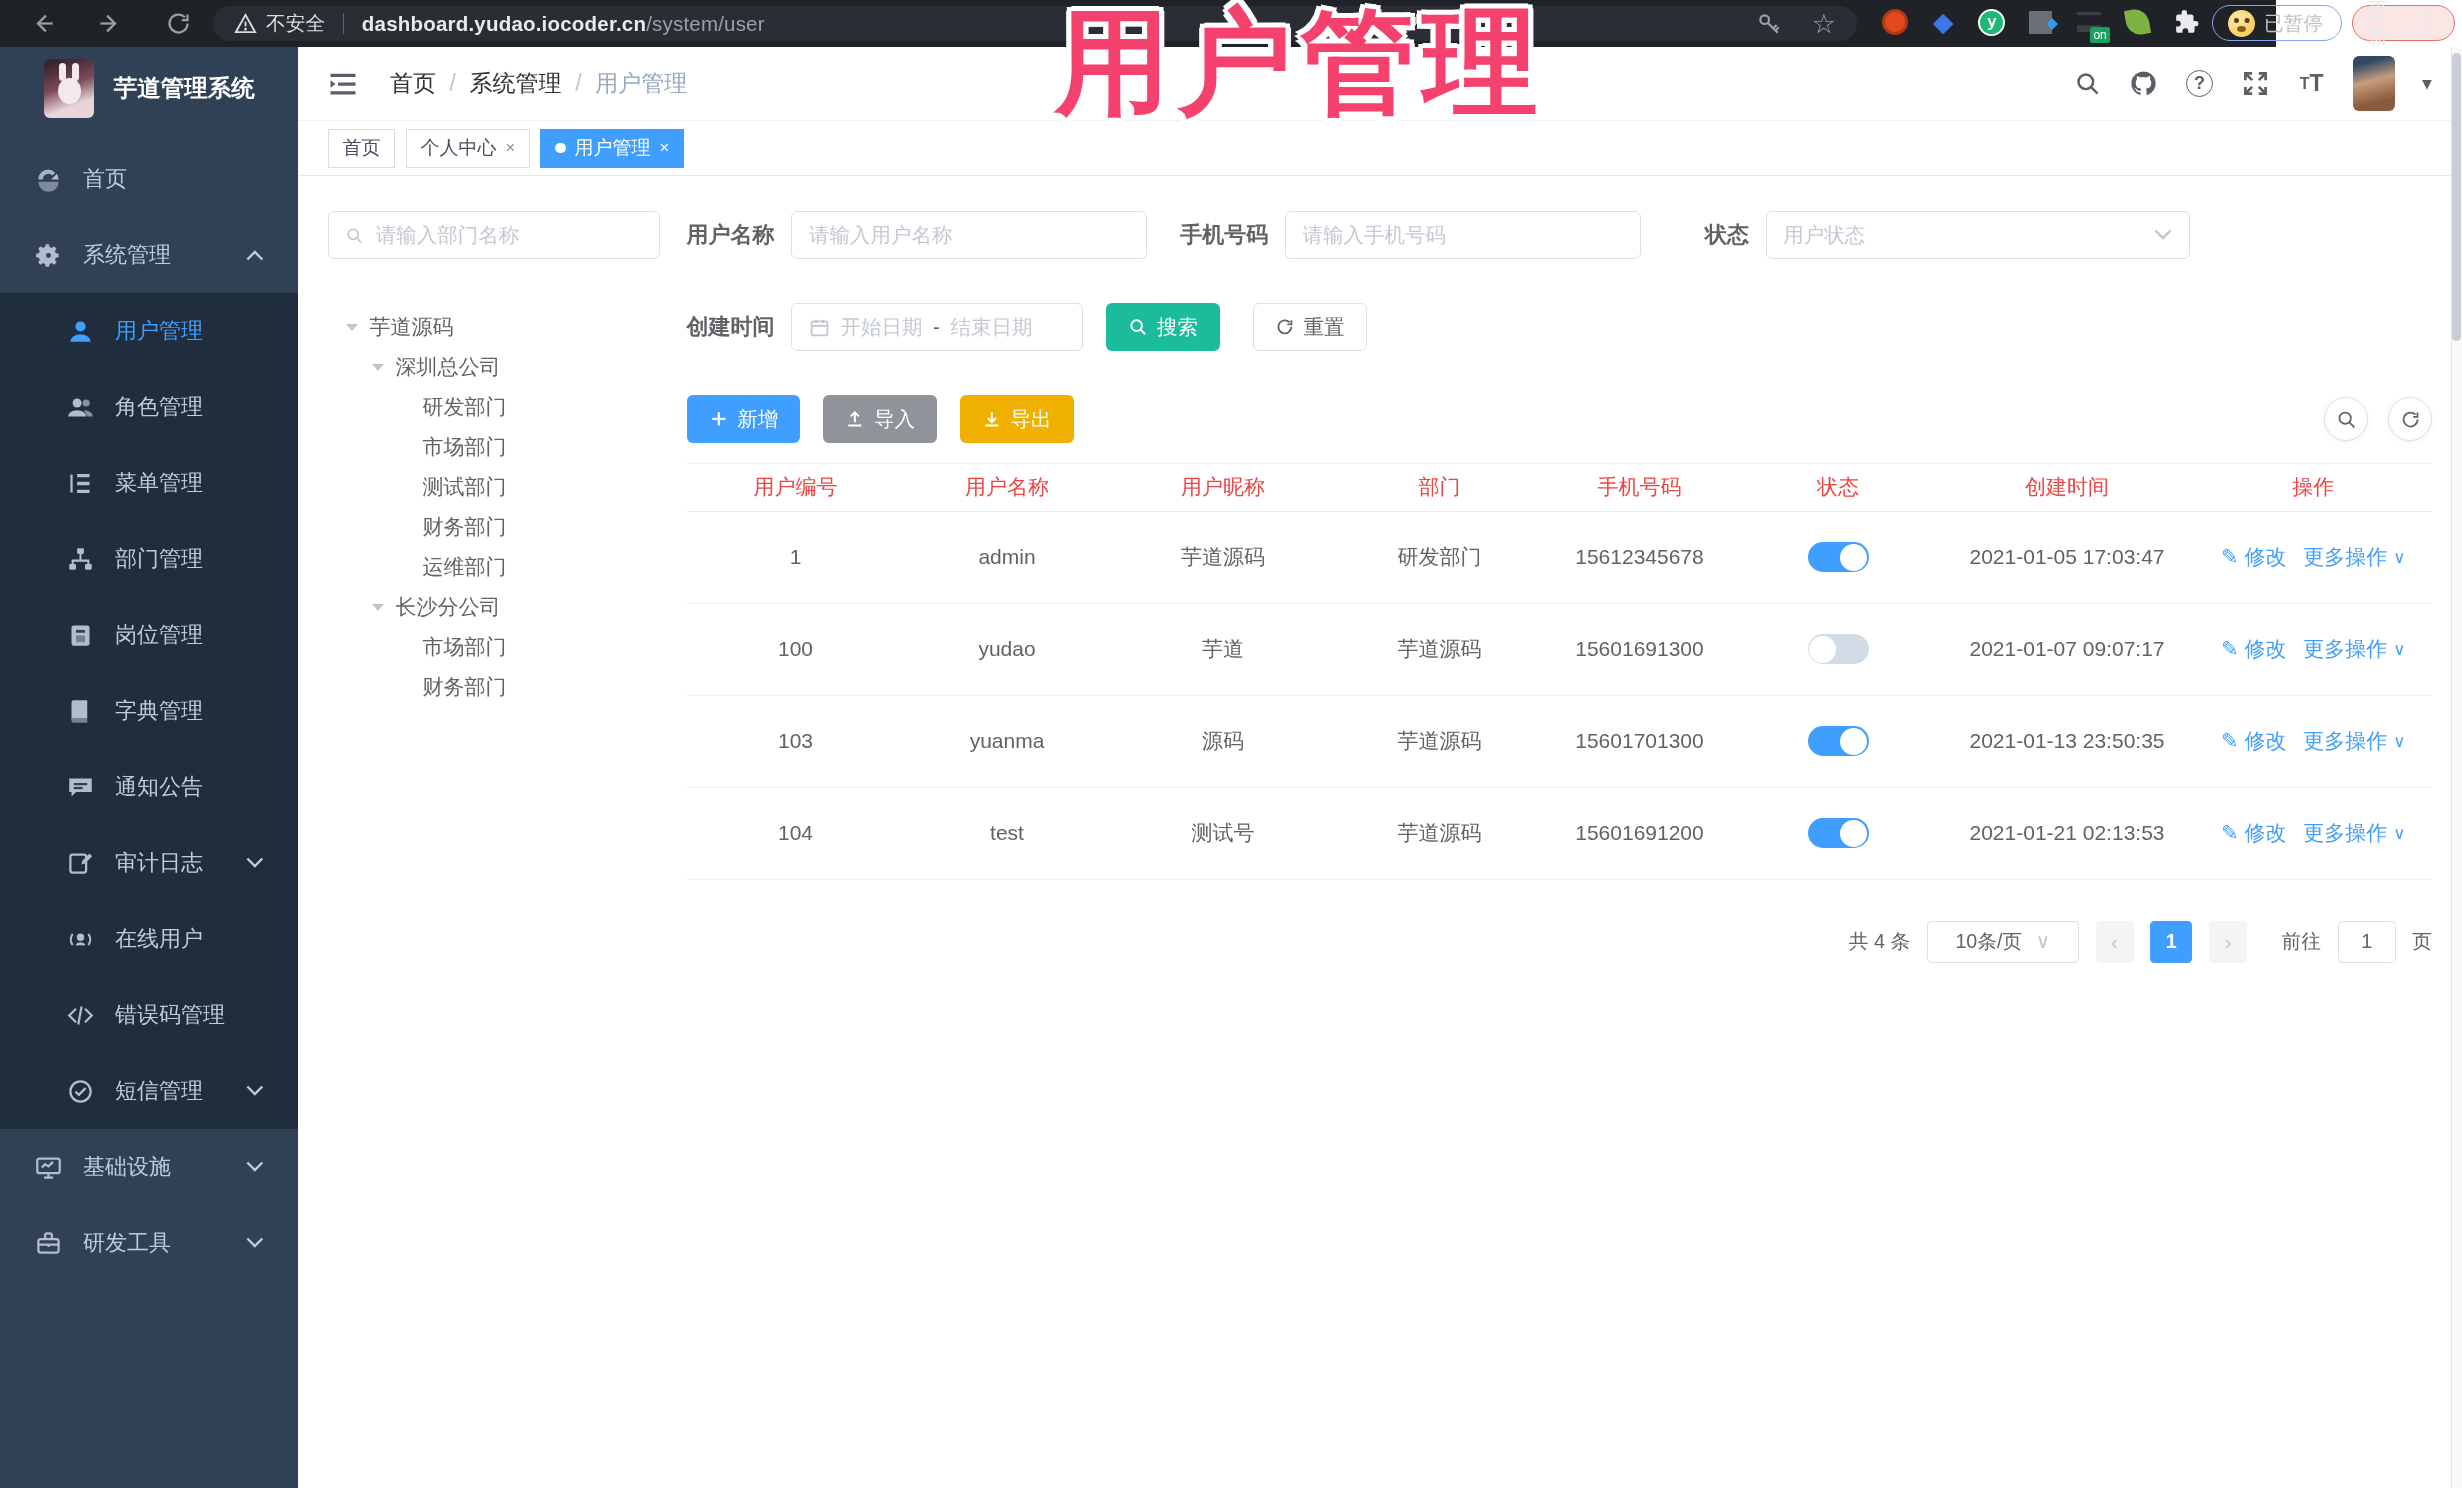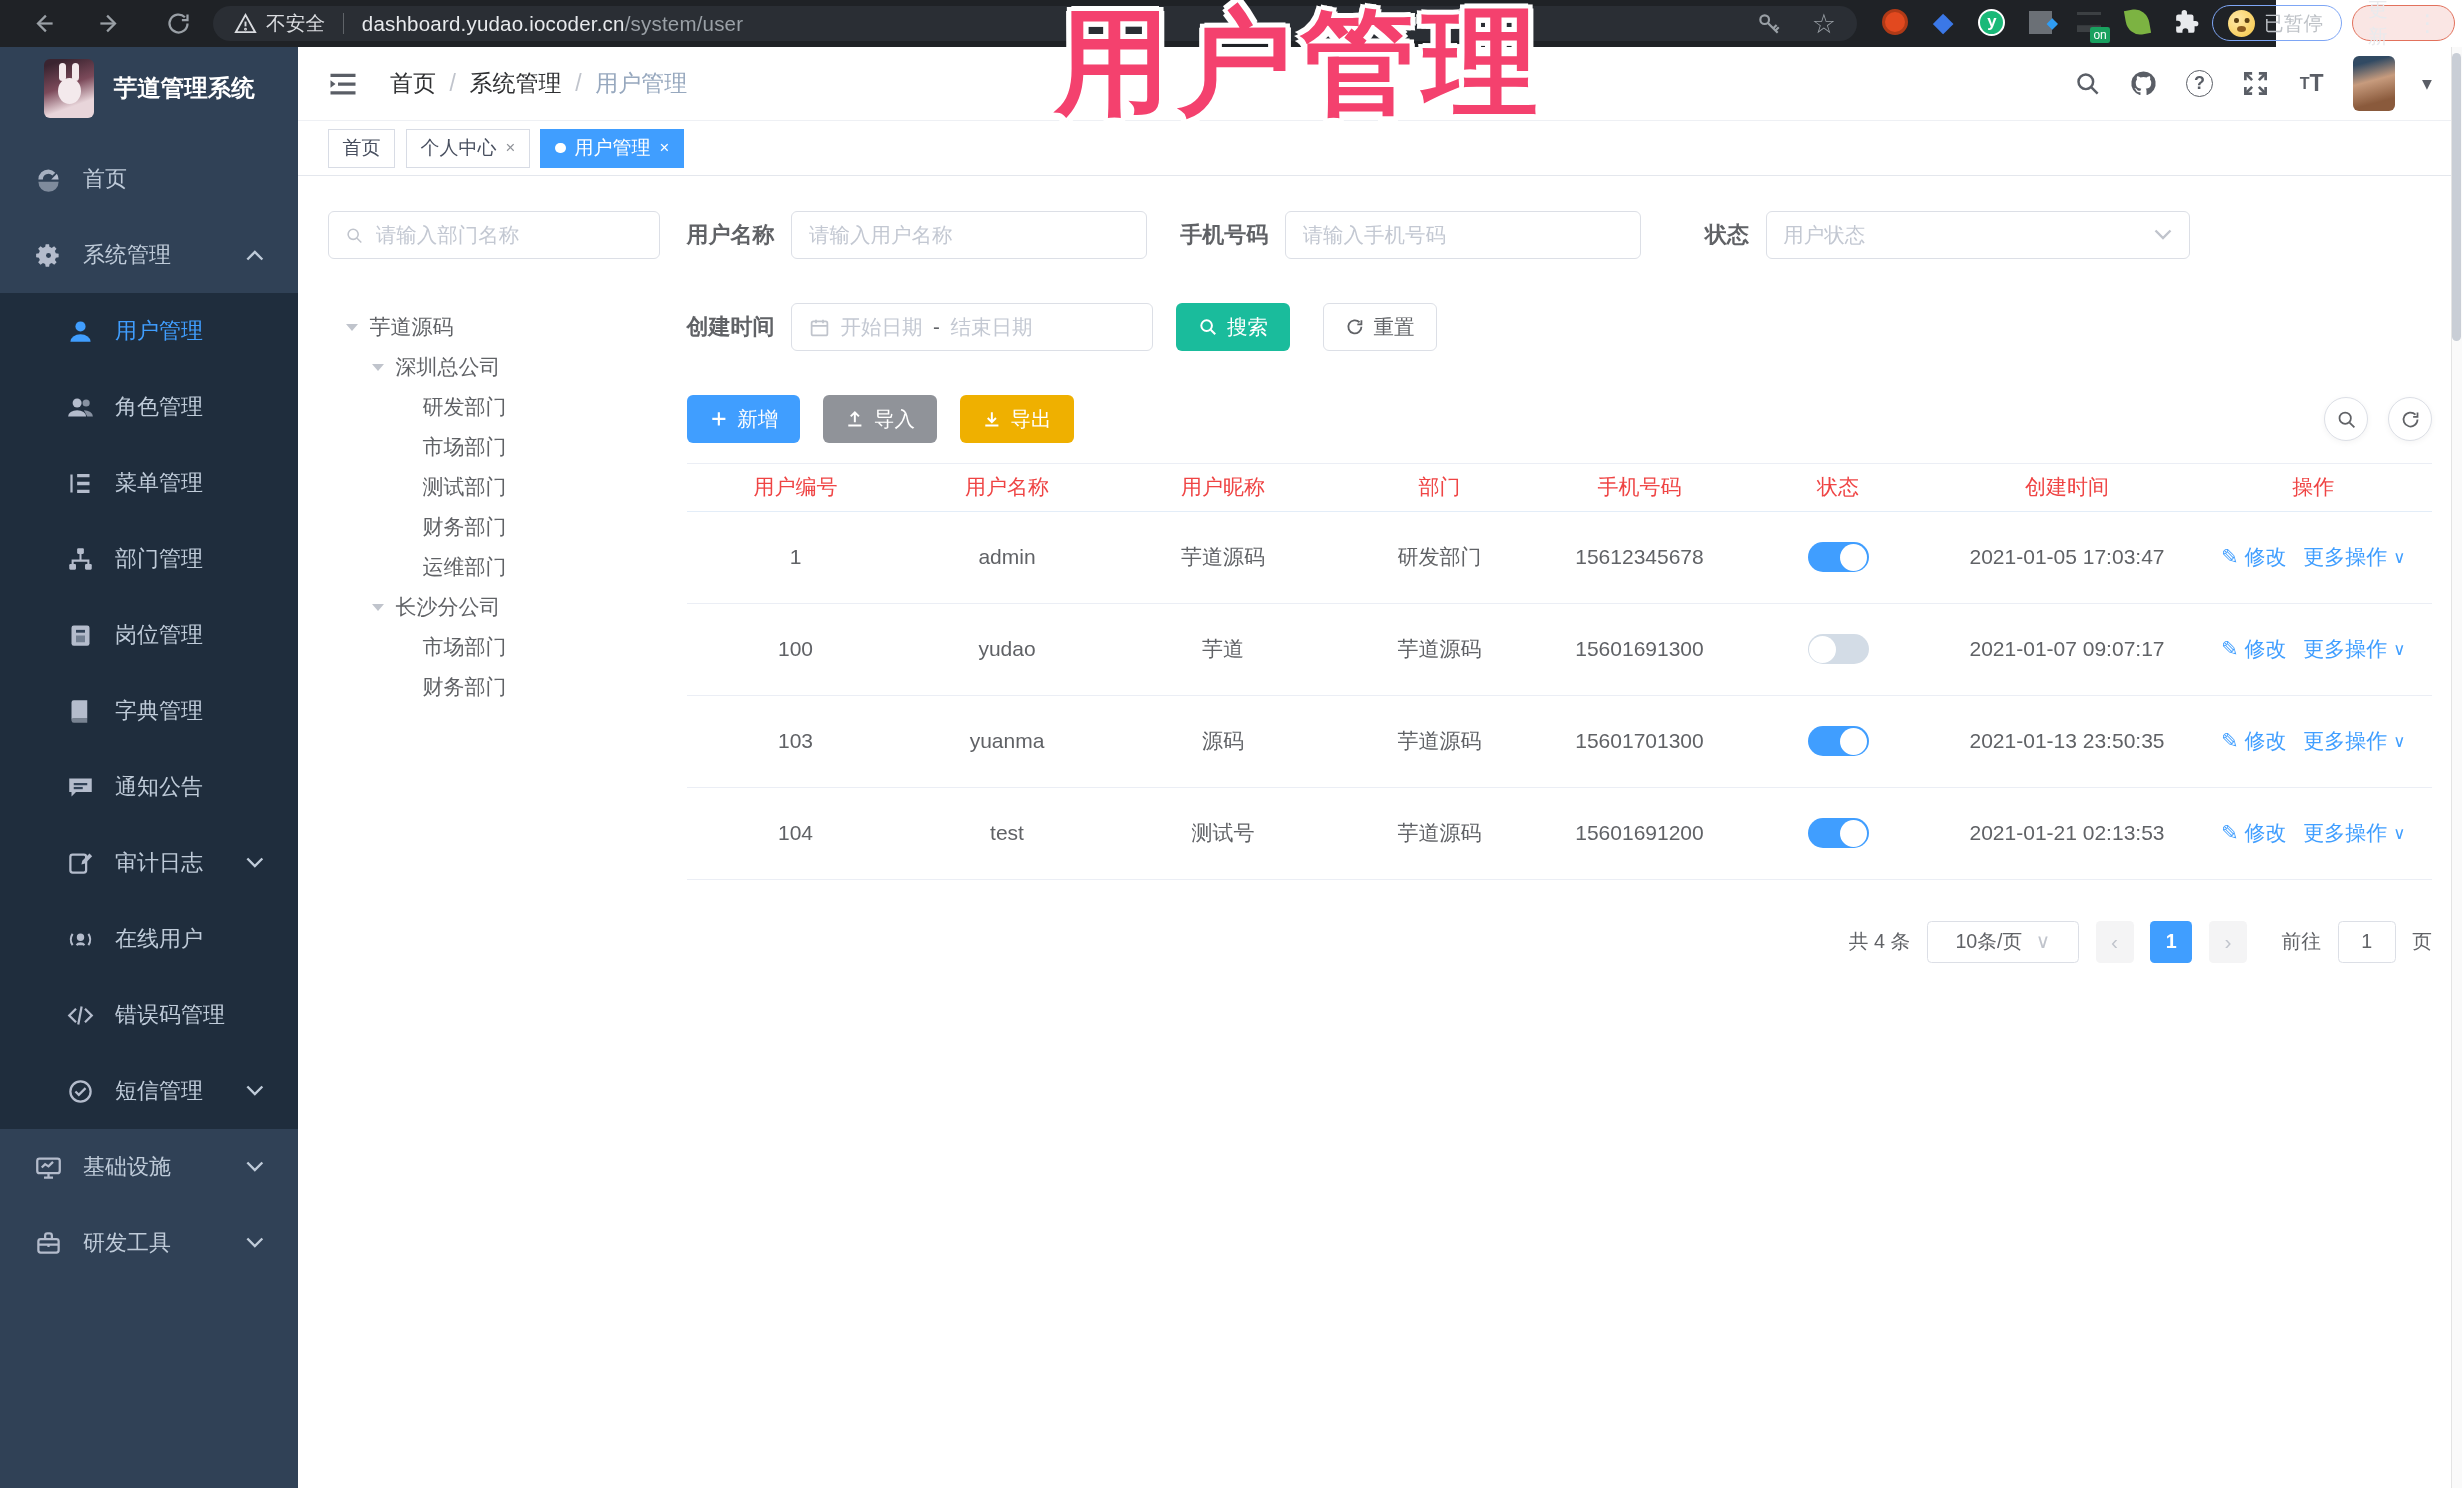--- a/index.html
+++ b/index.html
@@ -82,21 +82,21 @@
   .d0 { padding-left:18px; } .d1 { padding-left:44px; } .d2 { padding-left:95px; }
 
   .right-col { flex:1; }
   .frow { display:flex; align-items:center; margin-bottom:44px; }
   .flabel { font-size:22px; color:#606266; font-weight:bold; margin-right:16.7px; white-space:nowrap; }
   .finput { height:48px; border:0.8px solid #dcdfe6; border-radius:6px; display:flex; align-items:center; padding:0 16.7px; background:#fff; }
   .finput input { border:none; outline:none; width:100%; font-size:20.5px; color:#606266; font-family:inherit; }
   .finput input::placeholder { color:#c3c8d2; }
   .w470 { width:356px; } 
   .fselect { width:424px; justify-content:space-between; color:#c3c8d2; font-size:20.5px; cursor:pointer; }
-  .daterange { width:362px; gap:10.6px; color:#c3c8d2; font-size:20.5px; }
+  .daterange { width:292px; gap:10.6px; color:#c3c8d2; font-size:20.5px; }
   .daterange .dsep { color:#606266; }
   .btn { height:48px; border-radius:6px; display:inline-flex; align-items:center; justify-content:center; gap:9px; font-size:20.5px; cursor:pointer; border:0.8px solid transparent; padding:0 21px; }
   .btn-search { background:#1ABC9C; color:#fff; margin-left:23px; }
   .btn-reset { background:#fff; color:#606266; border-color:#dcdfe6; margin-left:33px; }
   .btn-add { background:#409EFF; color:#fff; }
   .btn-import { background:#909399; color:#fff; margin-left:23px; }
   .btn-export { background:#EFB000; color:#fff; margin-left:23px; }
   .toolbar { display:flex; align-items:center; margin-bottom:19.7px; }
   .tool-circles { margin-left:auto; display:flex; gap:19.7px; }
   .circ { width:44px; height:44px; border-radius:50%; border:0.8px solid #dcdfe6; display:flex; align-items:center; justify-content:center; color:#606266; background:#fff; cursor:pointer; box-shadow:0 1.5px 6px rgba(0,0,0,.05); }
@@ -159,21 +159,21 @@
     <div class="omnibox">
       <span class="omni-warn">
         <svg width="23" height="23" viewBox="0 0 24 24" fill="none" stroke="currentColor" stroke-width="2">
             <path d="M12 3L2 21h20z"></path>
             <line x1="12" y1="10" x2="12" y2="15"></line>
             <circle cx="12" cy="18" r="0.5" fill="currentColor"></circle>
           </svg>
         <span>不安全</span>
       </span>
       <span class="omni-sep"></span>
-      <span class="omni-url"><b style="font-weight:normal">dashboard.yudao.iocoder.cn</b><span class="path">/system/user</span></span>
+      <span class="omni-url"><b style="font-weight:bold">dashboard.yudao.iocoder.cn</b><span class="path">/system/user</span></span>
       <span class="omni-right">
         <svg width="26" height="26" viewBox="0 0 24 24" fill="none" stroke="currentColor" stroke-width="2">
             <circle cx="8" cy="8" r="4"></circle>
             <path d="M11 11l9 9"></path>
             <path d="M16 16l3-3M18 18l3-3"></path>
           </svg>
         <span style="font-size:27px">☆</span>
       </span>
     </div>
 

